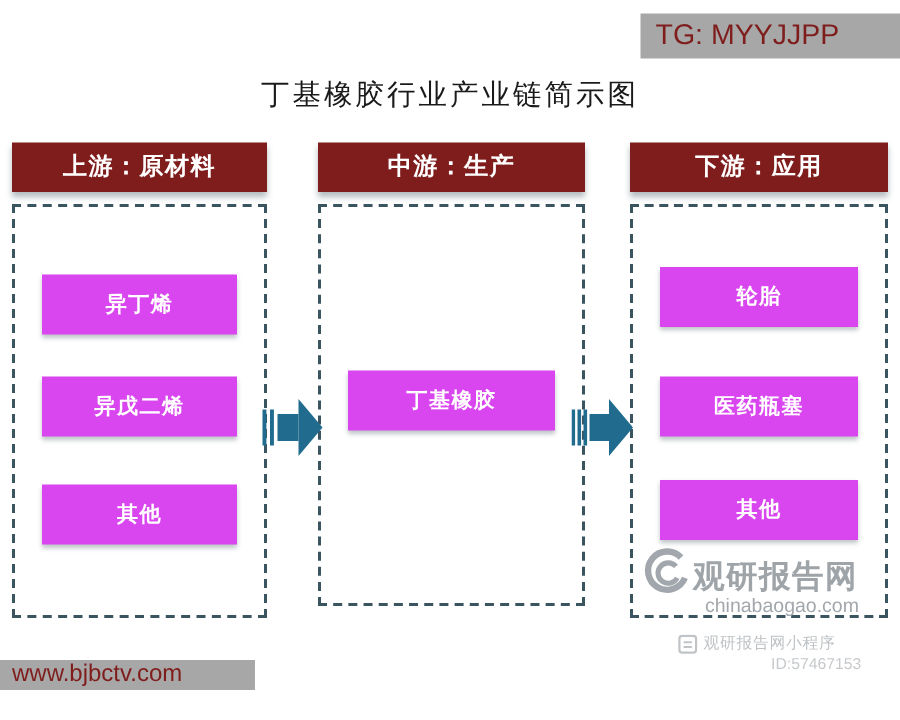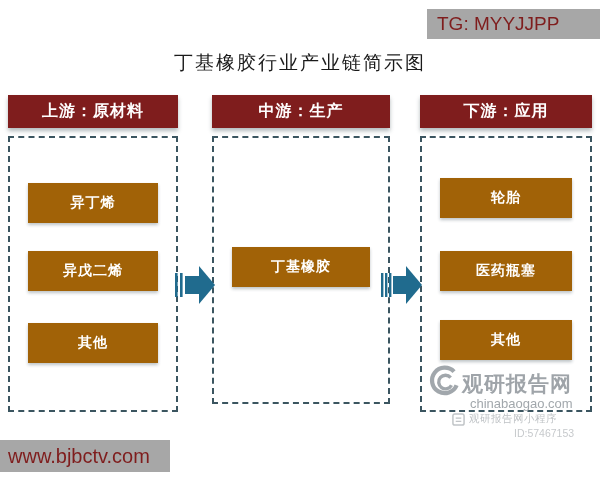--- a/index.html
+++ b/index.html
@@ -6,21 +6,21 @@
   #stage{
     position:relative;width:600px;height:480px;background:#ffffff;overflow:hidden;
     font-family:"Liberation Serif","DejaVu Serif",serif;
   }
   
   .gray-badge{
     position:absolute;background:#a7a7a7;color:#7f1d1d;display:flex;align-items:center;
     font-family:"Liberation Sans","DejaVu Sans",sans-serif;
   }
   #tg-badge{top:9px;right:0;width:163px;height:30px;font-size:19px;padding-left:10px;}
-  #site-banner{top:440px;left:0;width:162px;height:32px;font-size:20px;padding-left:8px;}
+  #site-banner{top:440px;left:0;width:162px;height:20px;font-size:16px;padding-left:8px;}
   
   #diagram-title{
     position:absolute;top:50px;left:0;width:100%;text-align:center;
     font-size:19px;font-weight:400;color:#1a1a1a;letter-spacing:2px;
   }
   
   .flow-col{position:absolute;top:95px;}
   #col-up{left:8px;width:170px;}
   #col-mid{left:212px;width:178px;}
   #col-down{left:420px;width:172px;}
@@ -28,39 +28,39 @@
     height:33px;background:#7f1d1d;color:#ffffff;display:flex;align-items:center;justify-content:center;
     font-size:16px;font-weight:700;letter-spacing:1px;box-shadow:0 3px 4px rgba(40,60,70,.35);
   }
   .col-panel{
     position:relative;margin-top:8px;border:2px dashed #3b5560;background:transparent;
   }
   #col-up .col-panel{height:272px;}
   #col-mid .col-panel{height:264px;}
   #col-down .col-panel{height:272px;}
   .flow-node{
-    position:absolute;left:18px;right:18px;height:40px;background:#a16207;color:#ffffff;
+    position:absolute;left:18px;right:18px;height:40px;background:#d946ef;color:#ffffff;
     display:flex;align-items:center;justify-content:center;font-size:14px;font-weight:700;
     letter-spacing:1px;box-shadow:0 2px 3px rgba(40,60,70,.3);
   }
   
   #node-u1{top:45px;} #node-u2{top:113px;} #node-u3{top:185px;}
   #node-m1{top:109px;}
   #node-d1{top:40px;} #node-d2{top:113px;} #node-d3{top:182px;}
   
   .flow-arrow{position:absolute;width:42px;height:44px;}
   #arrow-left{top:263px;left:174px;}
   #arrow-right{top:263px;left:381px;}
   
   #watermark{position:absolute;top:364px;right:2px;width:172px;color:#9aa0a5;opacity:.92;
     font-family:"Liberation Sans","DejaVu Sans",sans-serif;}
   #wm-row1{display:flex;align-items:flex-end;}
   #wm-brand{font-size:21px;font-weight:700;letter-spacing:1px;color:#979da2;margin-left:2px;}
   #wm-domain{font-size:13px;color:#9aa0a5;margin-left:44px;margin-top:-2px;}
-  #wm-row3{display:flex;align-items:center;margin-top:1px;margin-left:26px;}
+  #wm-row3{display:flex;align-items:center;margin-top:11px;margin-left:26px;}
   #wm-sub-label{font-size:10.5px;color:#b9bdc0;margin-left:4px;letter-spacing:.5px;}
   #wm-sub-id{font-size:10.5px;color:#c2c5c8;margin-left:88px;margin-top:1px;}
 </style>
 </head>
 <body>
 
 <div id="stage">
 
   <div id="tg-badge" class="gray-badge">
     <span>TG: MYYJJPP</span>

